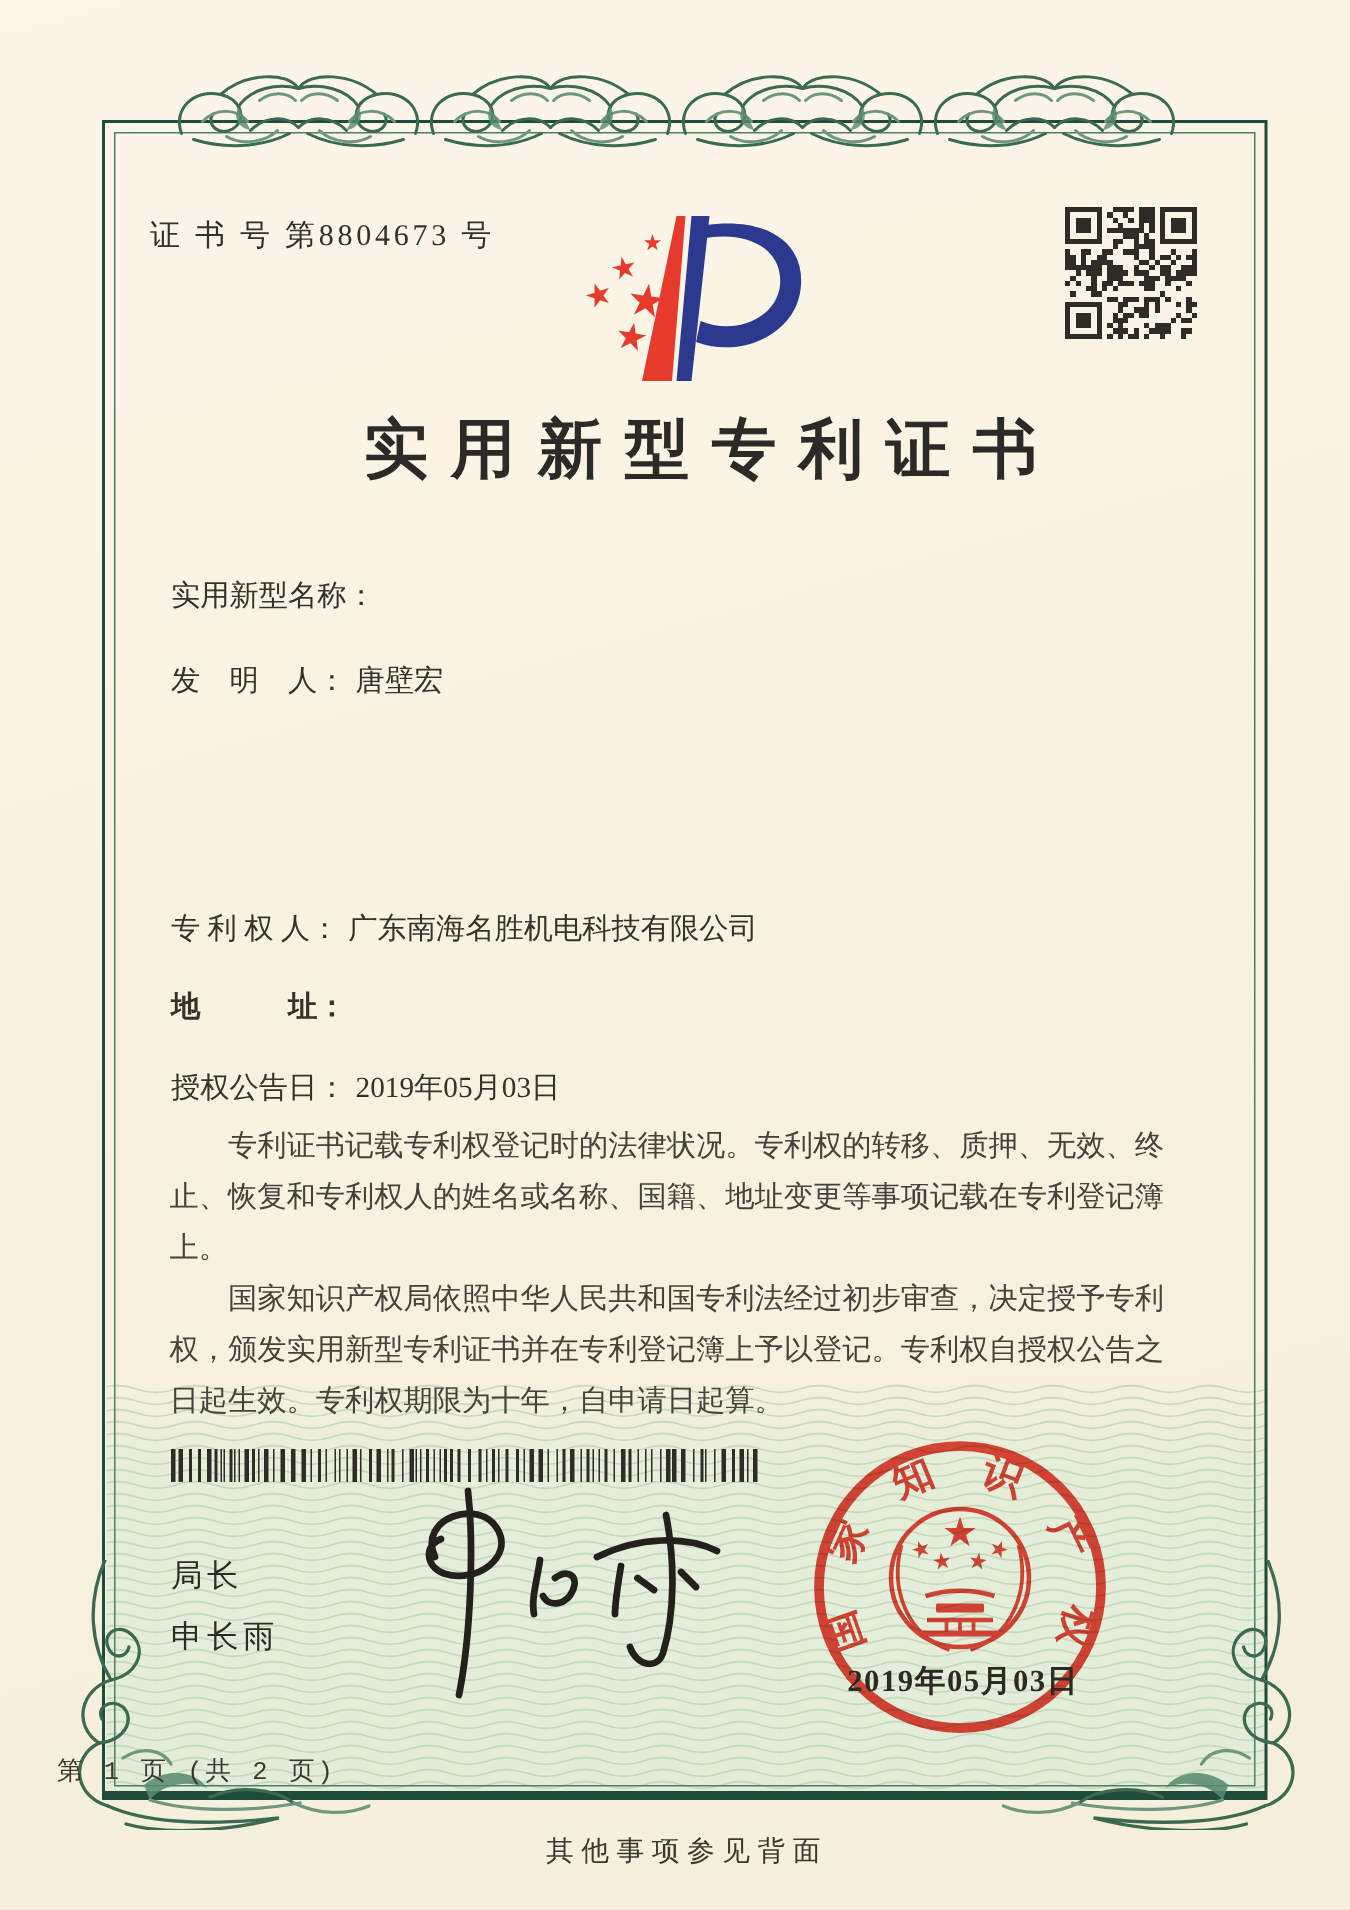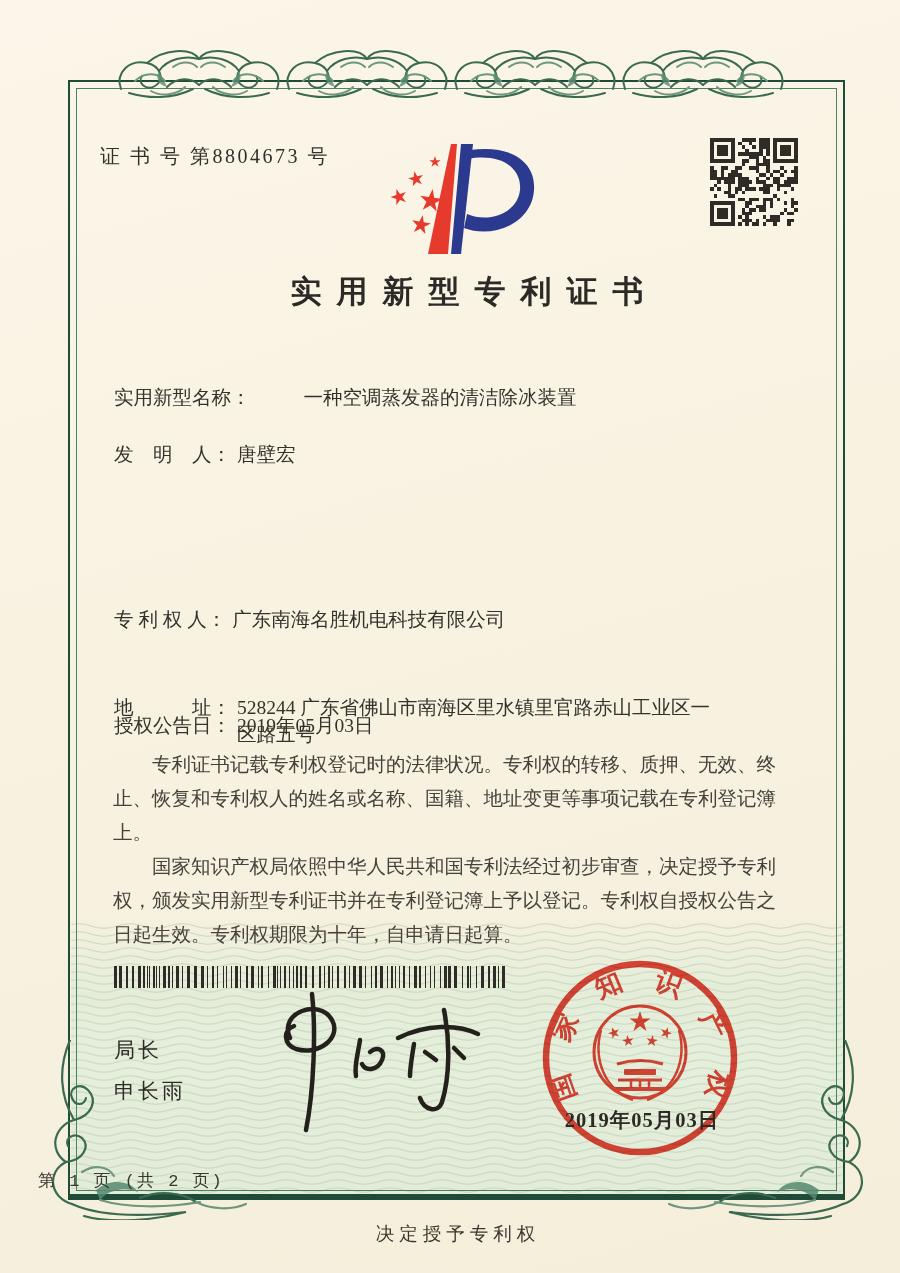--- a/index.html
+++ b/index.html
@@ -14,21 +14,21 @@
     left:68px;top:80px;width:777px;height:1120px;
     border:2.5px solid #1f4c38;border-bottom-width:6px;box-sizing:border-box;
   }
   .frame-inner{
     left:76px;top:88px;width:761px;height:1103px;
     border:1.2px solid #4c7f64;box-sizing:border-box;
   }
   .certno{left:100px;top:143px;font-size:20px;letter-spacing:2.5px;color:#33302a;}
   .title{
     left:68px;top:271px;width:798px;text-align:center;
-    font-size:31px;font-weight:700;letter-spacing:15px;color:#2c2a26;text-indent:15px;
+    font-size:43px;font-weight:700;letter-spacing:15px;color:#2c2a26;text-indent:15px;
   }
   .row{left:114px;width:690px;display:flex;font-size:19.5px;line-height:27px;color:#35322c;}
   .row .lab{white-space:pre;flex:0 0 auto;}
   .row .val{margin-left:6px;}
   .val-wrap{width:492px;word-break:break-all;}
   .grant-right{position:absolute;left:340px;top:0;display:flex;}
   .bodytext{left:113px;top:748px;width:680px;font-size:19.5px;line-height:34px;color:#46413a;}
   .bodytext p{margin:0;text-indent:2em;}
   .signer{left:114px;top:1036px;font-size:21px;letter-spacing:3px;color:#2e2b26;
           font-family:"Liberation Sans","DejaVu Sans",sans-serif;text-align:center;}
@@ -363,35 +363,33 @@
       <rect x="10" y="24" width="1" height="1" fill="#2f2b26"></rect>
       <rect x="12" y="24" width="1" height="1" fill="#2f2b26"></rect>
       <rect x="13" y="24" width="1" height="1" fill="#2f2b26"></rect>
       <rect x="15" y="24" width="1" height="1" fill="#2f2b26"></rect>
       <rect x="18" y="24" width="1" height="1" fill="#2f2b26"></rect>
       <rect x="22" y="24" width="1" height="1" fill="#2f2b26"></rect>
     </svg>
 
   <div class="abs title">实用新型专利证书</div>
 
-  <div class="abs row" style="top:384px;gap:47px;">
+  <div class="abs row" style="top:384px;">
     <span class="lab">实用新型名称：</span>
-    <span class="val">一种空调蒸发器的清洁除冰装置</span>
   </div>
   <div class="abs row" style="top:441px;">
     <span class="lab">发　明　人：</span>
     <span class="val">唐壁宏</span>
   </div>
   <div class="abs row" style="top:606px;">
     <span class="lab">专 利 权 人：</span>
     <span class="val">广东南海名胜机电科技有限公司</span>
   </div>
-  <div class="abs row" style="top:694px;">
+  <div class="abs row" style="top:658px;font-weight:bold;">
     <span class="lab">地　　　址：</span>
-    <span class="val val-wrap">528244 广东省佛山市南海区里水镇里官路赤山工业区一区路五号</span>
   </div>
   <div class="abs row" style="top:712px;position:absolute;">
     <span class="lab">授权公告日：</span>
     <span class="val">2019年05月03日</span>
   </div>
 
   <div class="abs bodytext">
     <p>专利证书记载专利权登记时的法律状况。专利权的转移、质押、无效、终止、恢复和专利权人的姓名或名称、国籍、地址变更等事项记载在专利登记簿上。</p>
     <p>国家知识产权局依照中华人民共和国专利法经过初步审查，决定授予专利权，颁发实用新型专利证书并在专利登记簿上予以登记。专利权自授权公告之日起生效。专利权期限为十年，自申请日起算。</p>
   </div>
@@ -515,15 +513,15 @@
       <use href="#star" transform="translate(161,95) scale(6) rotate(20)"></use>
     </g>
     <path id="sealArc" d="M75,164 A73,73 0 1 1 195,164" fill="none" stroke="none"></path>
     <text font-size="27" font-weight="700" fill="#e6392c" font-family="Liberation Serif, DejaVu Serif, serif">
       <textPath href="#sealArc" startOffset="6" textLength="358" lengthAdjust="spacing">国家知识产权局</textPath>
     </text>
   </svg>
   <div class="abs sealdate">2019年05月03日</div>
 
   <div class="abs pageinfo">第 1 页 (共 2 页)</div>
-  <div class="abs footnote">决定授予专利权</div>
+  <div class="abs footnote">其他事项参见背面</div>
 
 </div>
 
 </body></html>

